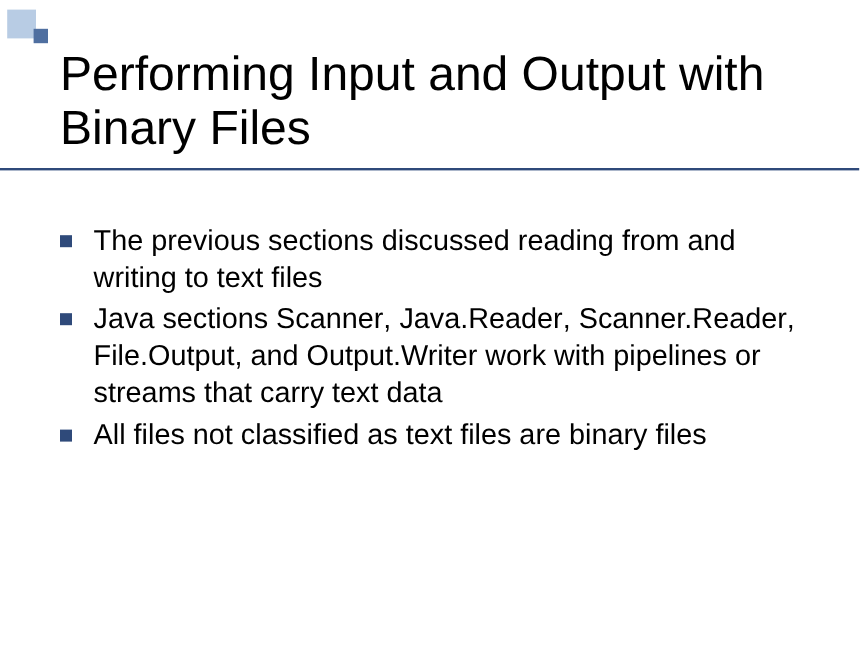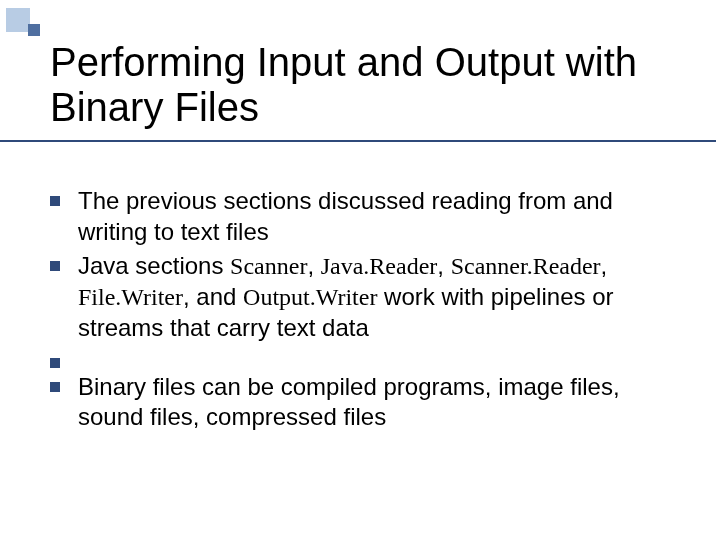--- a/index.html
+++ b/index.html
@@ -78,21 +78,21 @@
     background: #2f4a7a;
     margin-top: 10px;
     margin-right: 18px;
   }
   .text {
     font-size: 24px;
     line-height: 1.28;
     color: #000;
   }
   .code {
-    font-family: Liberation Serif, serif;
+    font-family: Liberation Sans, sans-serif;
   }
 </style>
 </head>
 <body>
 
 <div class="slide">
 
   <div class="corner-deco">
     <div class="deco-big"></div>
     <div class="deco-small"></div>
@@ -105,28 +105,25 @@
   <div class="body">
 
     <div class="item">
       <div class="bullet"></div>
       <div class="text">The previous sections discussed reading from and writing to text files</div>
     </div>
 
     <div class="item">
       <div class="bullet"></div>
       <div class="text">
-        <span>Java sections </span><span class="code">Scanner</span><span>, </span><span class="code">Java.Reader</span><span>, </span><span class="code">Scanner.Reader</span><span>, </span><span class="code">File.Writer</span><span>, and </span><span class="code">Output.Writer</span><span> work with pipelines or streams that carry text data</span>
+        <span>Java sections </span><span class="code">Scanner</span><span>, </span><span class="code">Java.Reader</span><span>, </span><span class="code">Scanner.Reader</span><span>, </span><span class="code">File.Output</span><span>, and </span><span class="code">Output.Writer</span><span> work with pipelines or streams that carry text data</span>
       </div>
     </div>
 
     <div class="item">
       <div class="bullet"></div>
+      <div class="text">All files not classified as text files are binary files</div>
     </div>
 
-    <div class="item">
-      <div class="bullet"></div>
-      <div class="text">Binary files can be compiled programs, image files, sound files, compressed files</div>
-    </div>
 
   </div>
 
 </div>
 
 </body></html>

